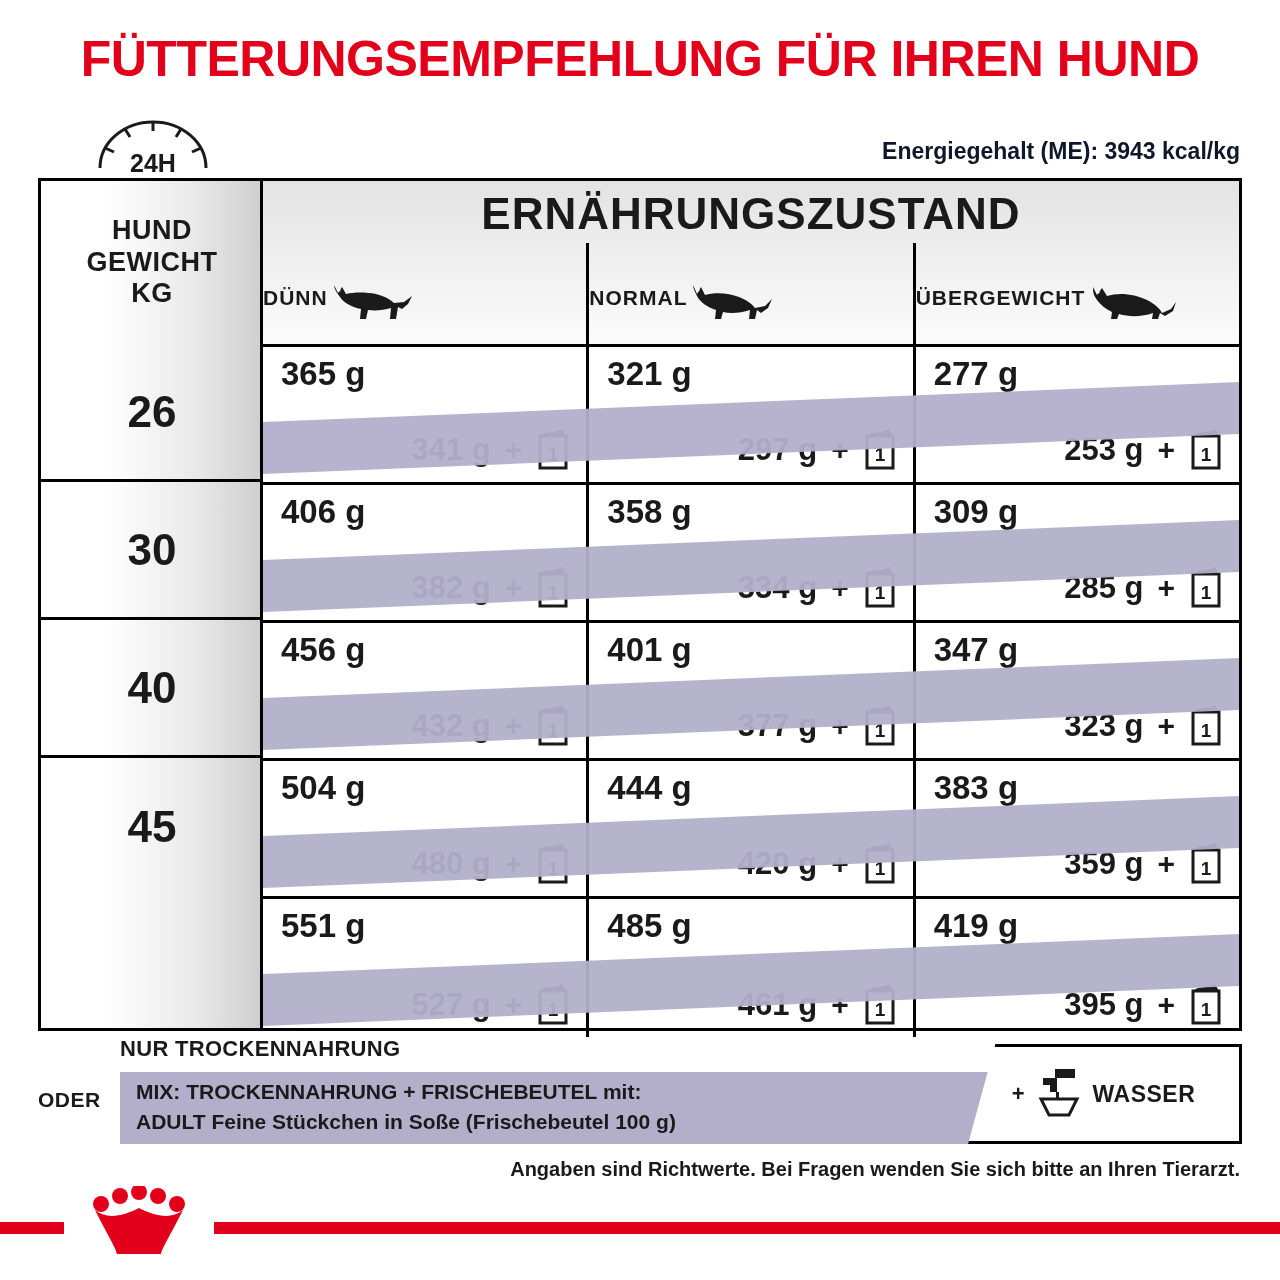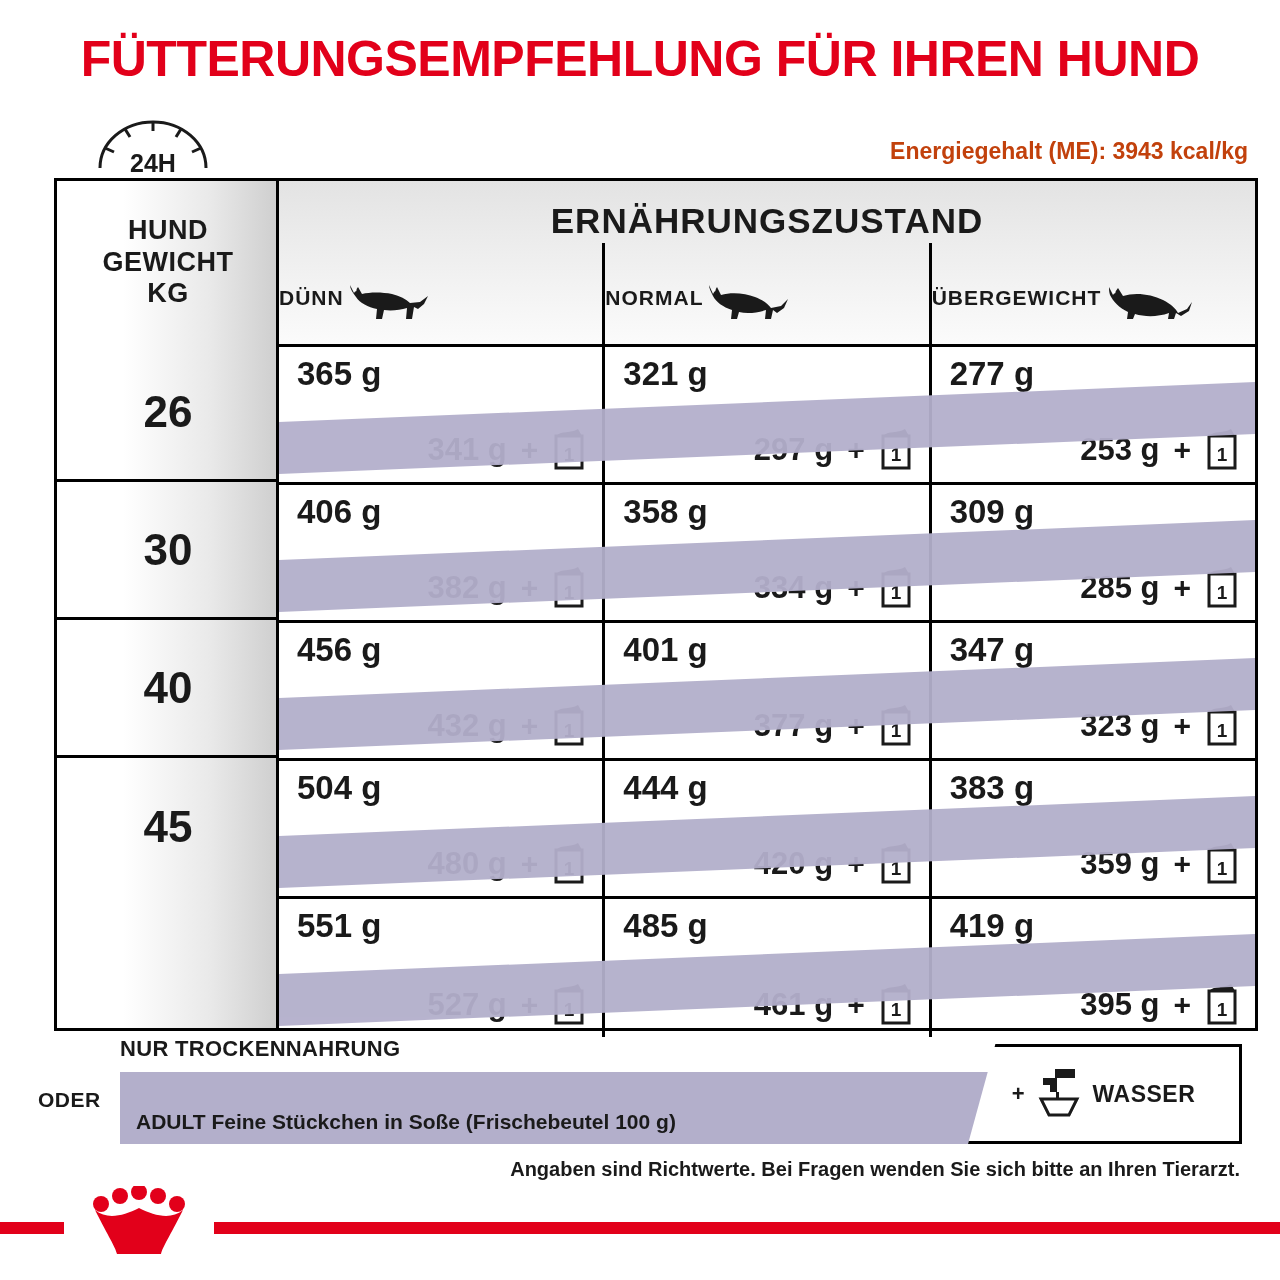--- a/index.html
+++ b/index.html
@@ -25,33 +25,32 @@
   }
 
   
   .badge24{
     position:absolute;left:92px;top:118px;width:122px;height:56px;
   }
   .badge24 svg{display:block;}
 
   
   .energy{
-    position:absolute;right:32px;top:138px;
-    font-size:23px;font-weight:600;color:#c2410c;
+    position:absolute;right:40px;top:138px;
+    font-size:23px;font-weight:600;color:#0f172a;
     white-space:nowrap;
   }
 
   
   .table{
     position:absolute;left:38px;top:178px;
     width:1204px;height:853px;
     border:3px solid #000;
     box-sizing:border-box;
     background:#fff;
-    margin-left:16px;
   }
   
   .wcol{
     position:absolute;left:0;top:0;width:222px;height:100%;
     background:linear-gradient(to right,#ffffff 0%,#ffffff 30%,#e9e9e9 70%,#cfcfcf 100%);
     border-right:3px solid #000;
     box-sizing:border-box;
   }
   .wcol-head{
     position:absolute;left:0;top:0;width:222px;height:163px;
@@ -61,22 +60,22 @@
   }
   .wcol-head .hl{display:block;}
 
   
   .head-main{
     position:absolute;left:222px;top:0;right:0;height:163px;
     background:linear-gradient(to bottom,#e3e3e3 0%,#ededed 40%,#fbfbfb 100%);
     box-sizing:border-box;
   }
   .head-title{
-    position:absolute;left:0;top:20px;width:100%;
-    text-align:center;font-size:35px;font-weight:bold;letter-spacing:1px;
+    position:absolute;left:0;top:8px;width:100%;
+    text-align:center;font-size:44px;font-weight:bold;letter-spacing:1px;
   }
   .cond-row{
     position:absolute;left:0;top:62px;width:100%;height:101px;
     display:flex;
   }
   .cond{
     flex:1 1 0;position:relative;
     display:flex;flex-direction:row;align-items:center;justify-content:flex-start;
     padding-top:8px;
     box-sizing:border-box;
@@ -495,20 +494,21 @@
         </g>
       </svg>
     </div>
 
   </div>
 
   <div class="legend">
     <div class="oder">ODER</div>
     <div class="dryonly">NUR TROCKENNAHRUNG</div>
     <div class="mixbox">
+      <div class="l1">MIX: TROCKENNAHRUNG + FRISCHEBEUTEL mit:</div>
       <div class="l2">ADULT Feine Stückchen in Soße (Frischebeutel 100 g)</div>
     </div>
     <div class="waterbox">
       <span style="font-size:22px;font-weight:700;">+</span>
       <span>
         <svg width="48" height="54" viewBox="0 0 48 54">
           <rect x="20" y="4" width="20" height="9" fill="#1a1a1a"></rect>
           <rect x="8" y="13" width="14" height="7" fill="#1a1a1a"></rect>
           <rect x="15" y="13" width="7" height="14" fill="#1a1a1a"></rect>
           <path d="M6 34 L42 34 L34 50 L14 50 Z" fill="none" stroke="#1a1a1a" stroke-width="3"></path>

